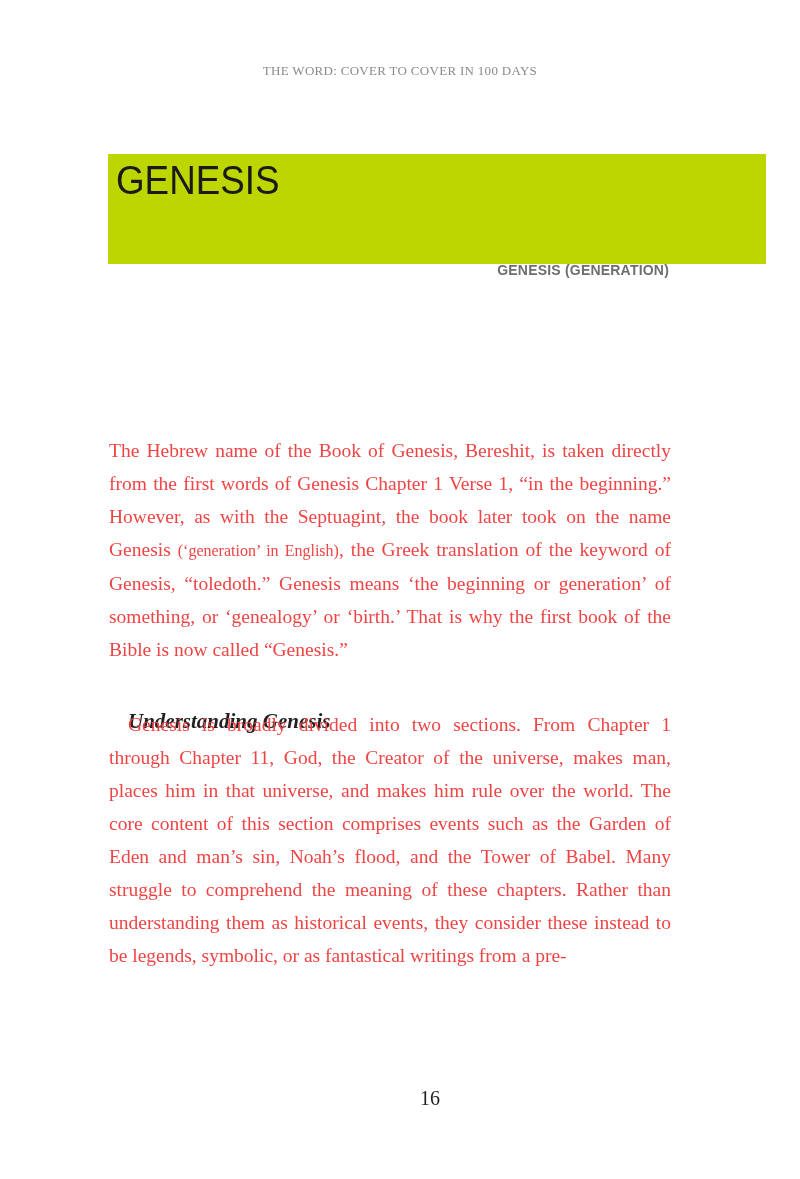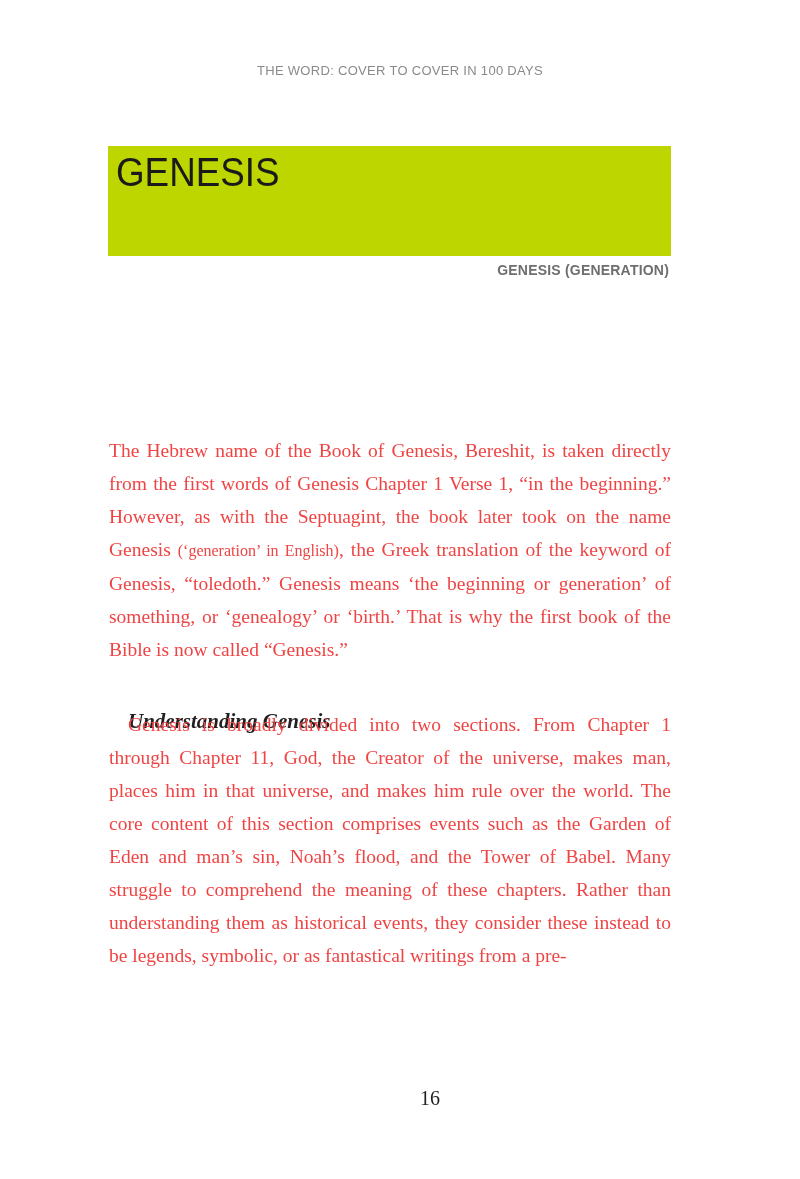--- a/index.html
+++ b/index.html
@@ -1,23 +1,23 @@
 <!DOCTYPE html>
 <html><head>
 <meta charset="utf-8">
 <style>
   html, body { margin: 0; padding: 0; background: #ffffff; }
   body { width: 800px; height: 1179px; position: relative; overflow: hidden; }
   .running-head {
     position: absolute; top: 63px; left: 0; width: 800px; text-align: center;
-    font-family: Liberation Sans, sans-serif; font-size: 13px; letter-spacing: 0.3px;
+    font-family: Liberation Serif, serif; font-size: 13px; letter-spacing: 0.3px;
     color: #8a8a8a;
   }
   .title-block {
-    position: absolute; left: 108px; top: 146px; width: 563px; height: 110px;
+    position: absolute; left: 108px; top: 154px; width: 658px; height: 110px;
     background: #bed600;
   }
   .title-text {
     position: absolute; left: 8px; top: 4px;
     font-family: "Liberation Sans", sans-serif; font-size: 40px; font-weight: normal;
     color: #1a1a1a; letter-spacing: 0px; transform: scaleX(0.92); transform-origin: left;
   }
   .subtitle {
     position: absolute; right: 131px; top: 262px;
     font-family: "Liberation Sans", sans-serif; font-size: 14px; font-weight: bold;

